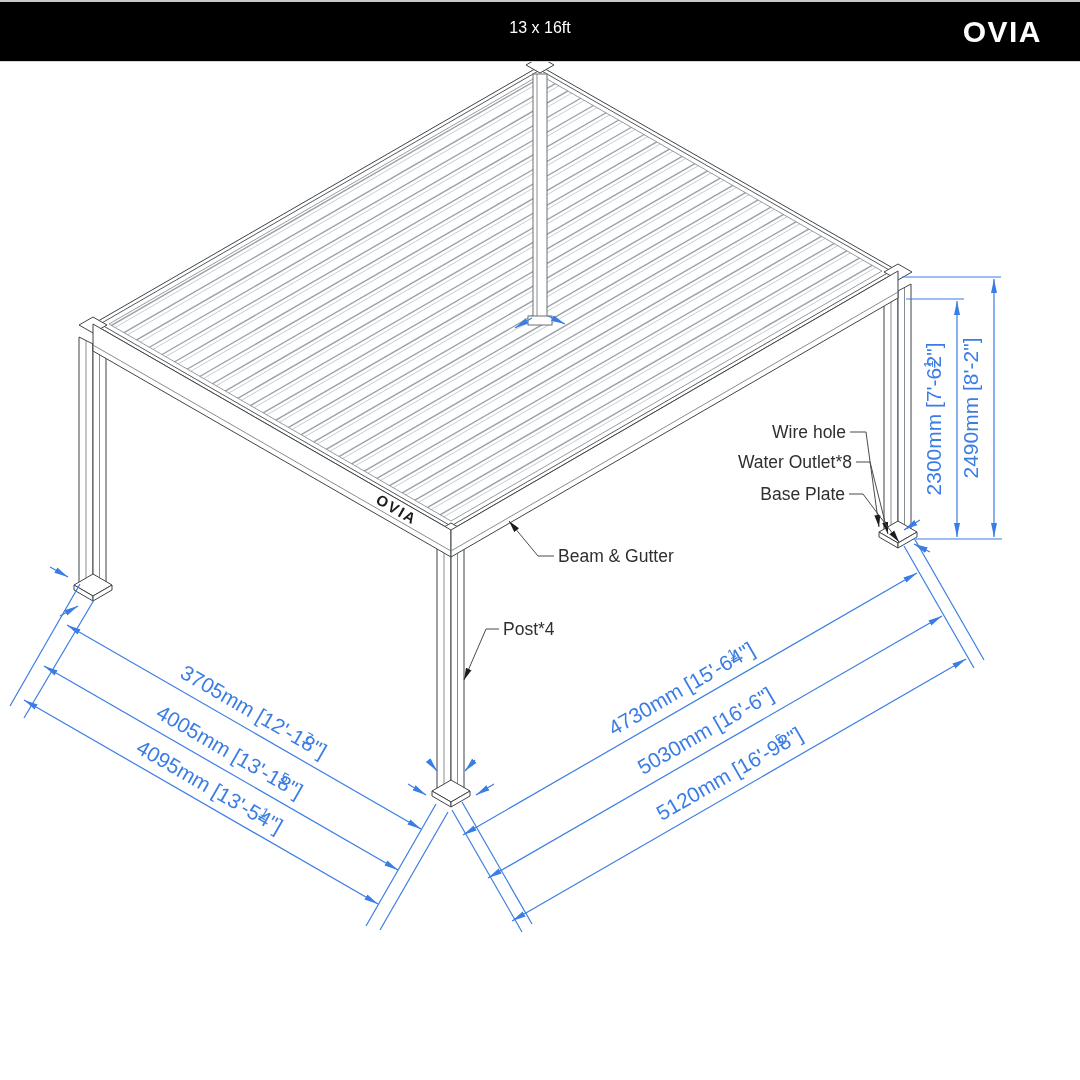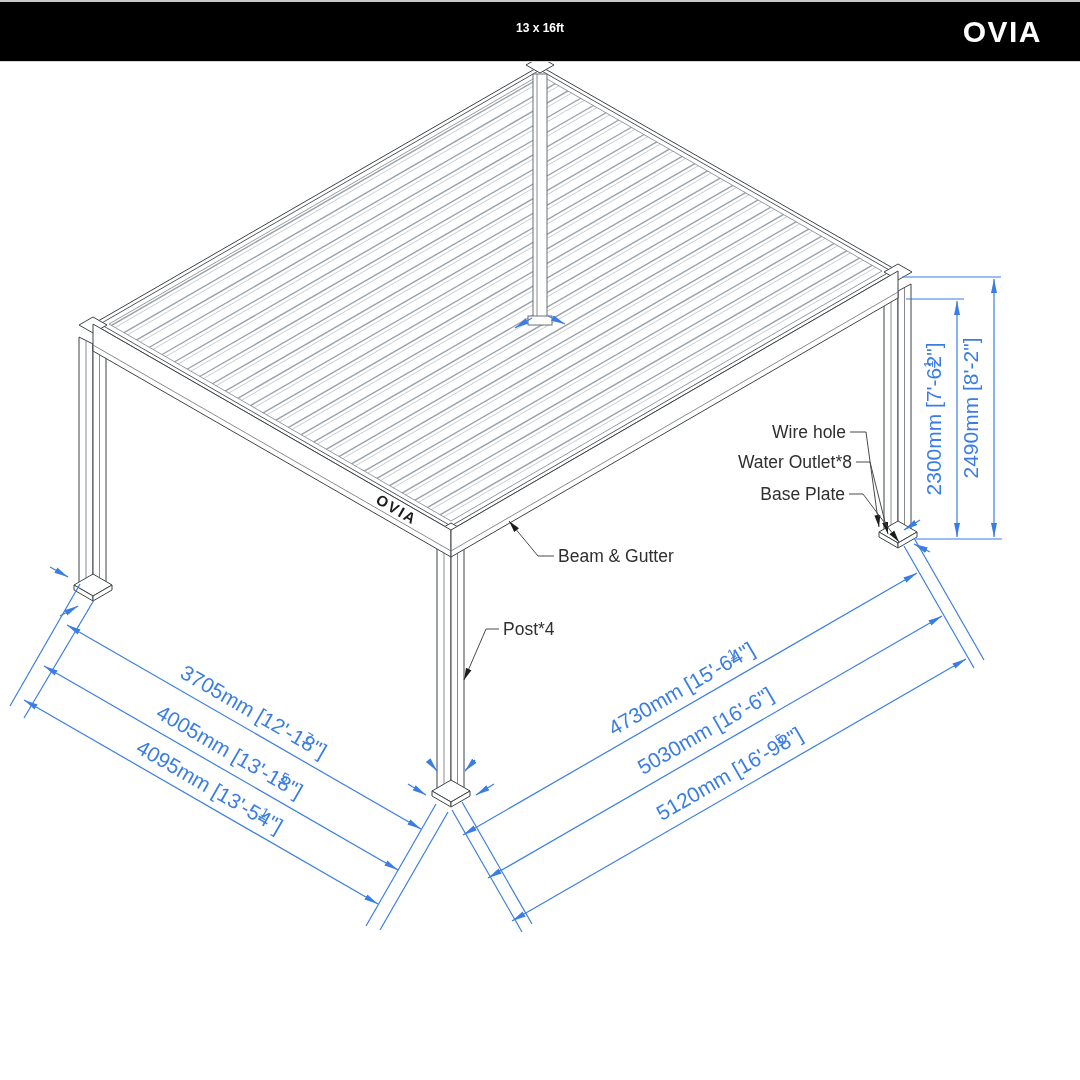--- a/index.html
+++ b/index.html
@@ -1,21 +1,21 @@
 <!DOCTYPE html>
 <html><head>
 <meta charset="utf-8">
 <style>
   html,body{margin:0;padding:0;background:#ffffff;}
   .page{position:relative;width:1080px;height:1080px;background:#fff;overflow:hidden;
         font-family:"Liberation Sans",sans-serif;}
   .topbar{position:absolute;left:0;top:0;width:1080px;height:62px;background:#000;
           border-top:2px solid #c9c9c9;border-bottom:1px solid #d6d6d6;box-sizing:border-box;}
   .topbar .title{position:absolute;left:0;right:0;top:0;height:52px;display:flex;
-          align-items:center;justify-content:center;color:#fff;font-size:12px;font-weight:700;}
+          align-items:center;justify-content:center;color:#fff;font-size:16px;font-weight:400;}
   .topbar .brand{position:absolute;right:38px;top:0;height:60px;display:flex;align-items:center;
           color:#fff;font-size:30px;font-weight:800;letter-spacing:1.5px;}
   svg{display:block;}
   svg text{font-family:"Liberation Sans",sans-serif;}
   .struct{stroke:#3f4447;stroke-width:1;fill:#ffffff;}
   .thin{stroke:#6a6f73;stroke-width:0.8;fill:none;}
   .dim{stroke:#3a7de4;stroke-width:1.2;fill:none;}
   .dimtext{fill:#3a7de4;font-size:21px;}
   .fracnum{font-size:13px;text-decoration:underline;}
   .ptlabel{fill:#2f2f2f;font-size:17.5px;}

